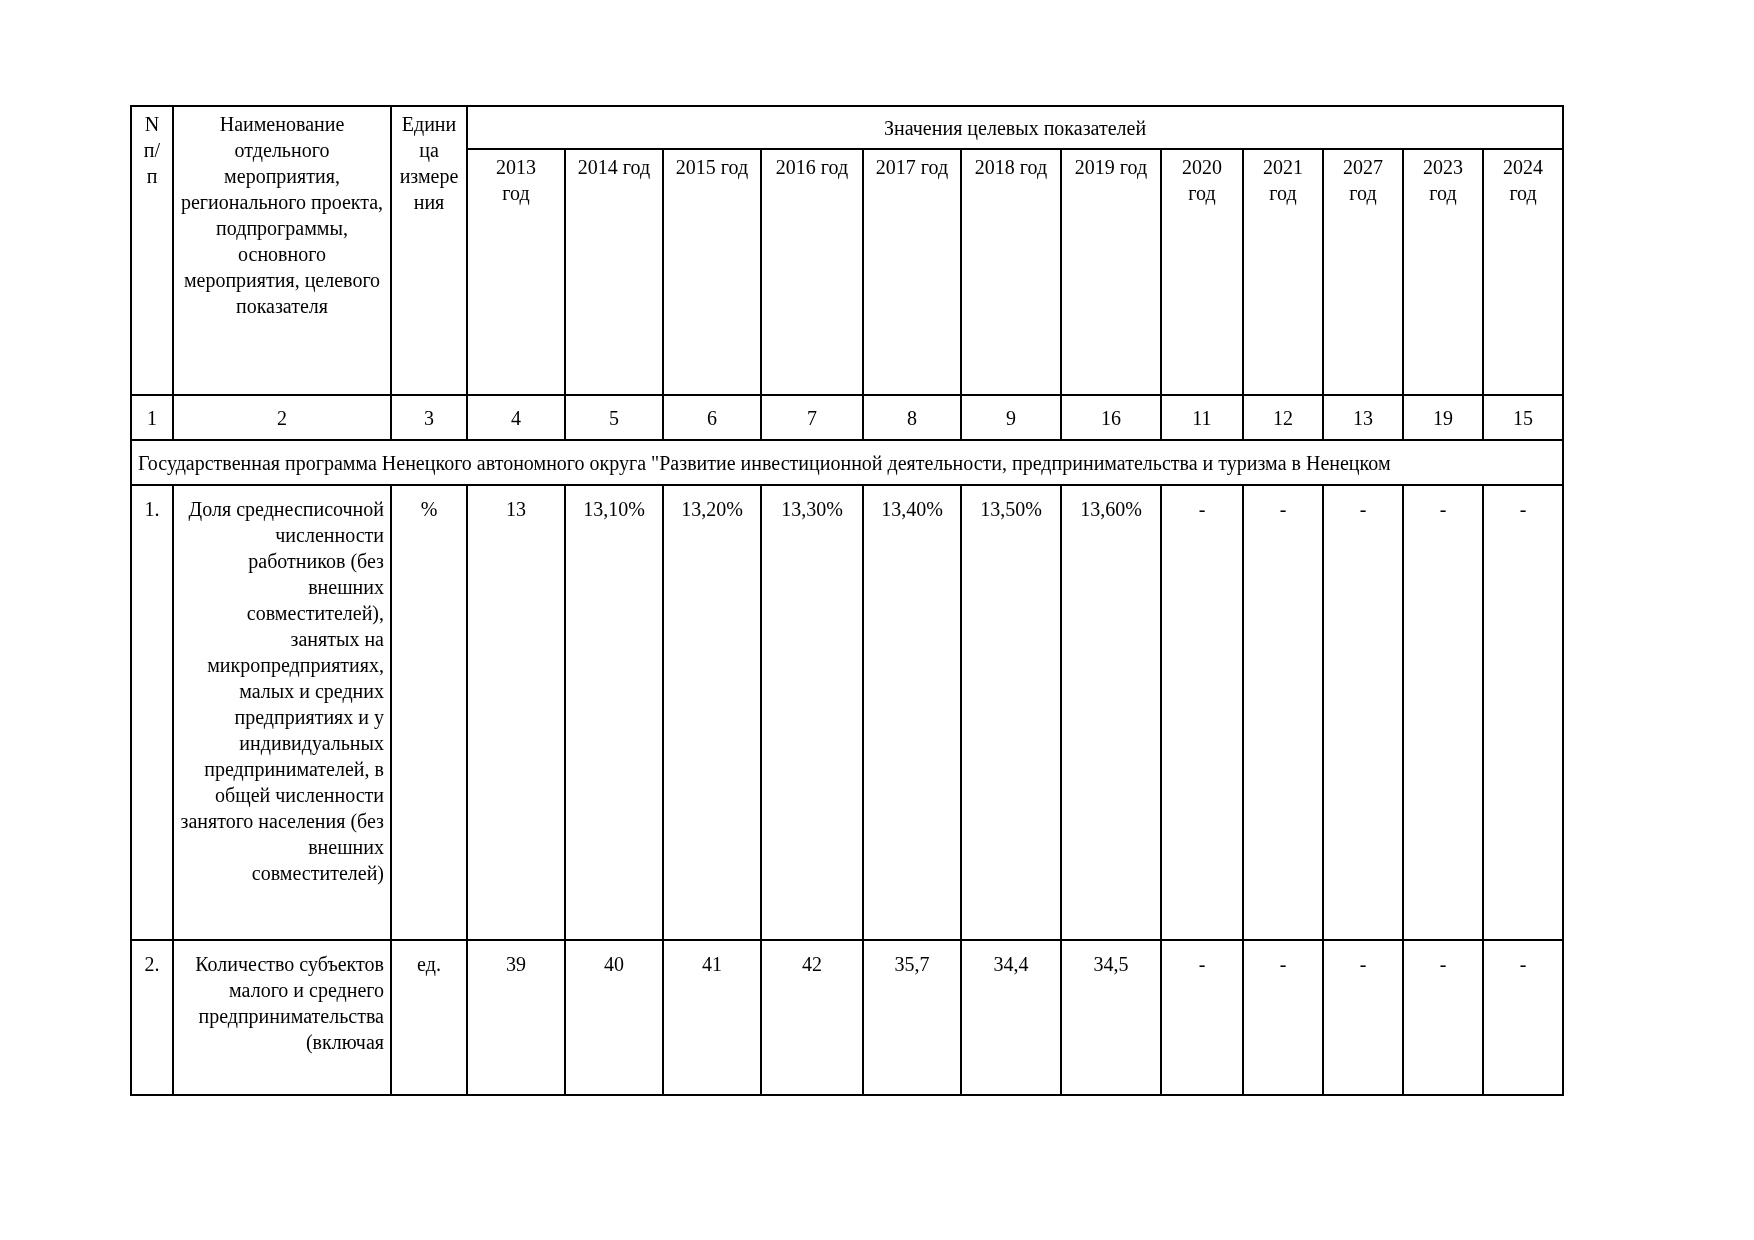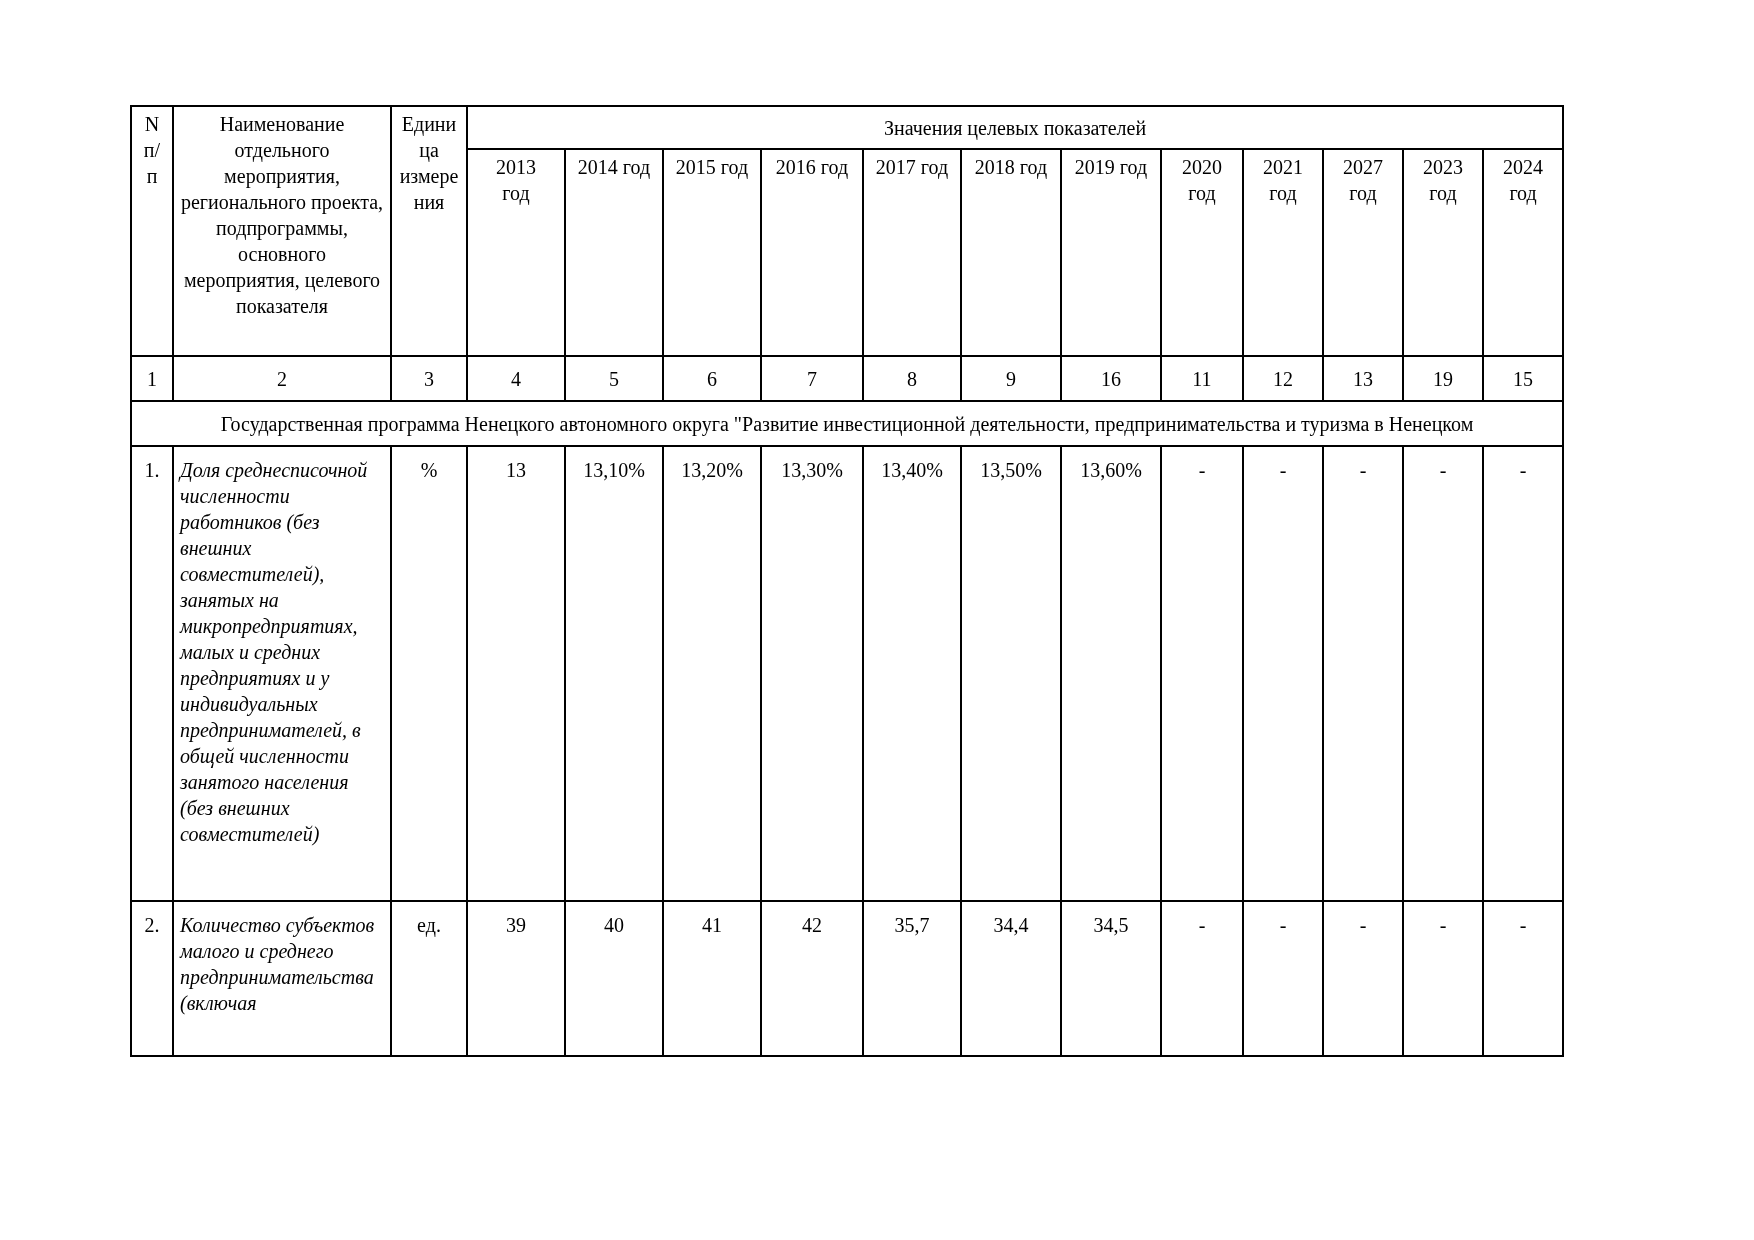--- a/index.html
+++ b/index.html
@@ -25,35 +25,35 @@
   }
   .doc th, .doc td {
     border: 2px solid #000000;
     font-weight: normal;
     font-size: 20px;
     line-height: 1.3;
     padding: 4px 6px;
     overflow: hidden;
   }
   .c { text-align: center; }
-  .l { text-align: left; font-style: italic; }
+  .l { text-align: right; }
   .vt { vertical-align: top; }
   .vm { vertical-align: middle; }
   .pre { white-space: pre-line; }
   .yr { padding-top: 10px; }
   tr.data-row td { padding-top: 10px; }
   .program-cell {
     white-space: nowrap;
     overflow: hidden;
-    text-align: center;
+    text-align: left;
     padding-left: 22px;
     vertical-align: middle;
   }
   tr.r-a { height: 43px; }
-  tr.r-b { height: 207px; }
+  tr.r-b { height: 246px; }
   tr.r-c { height: 45px; }
   tr.r-d { height: 45px; }
   tr.r-e { height: 455px; }
   tr.r-f { height: 155px; }
 </style>
 </head>
 <body>
 
 <div class="page">
   <table class="doc">

